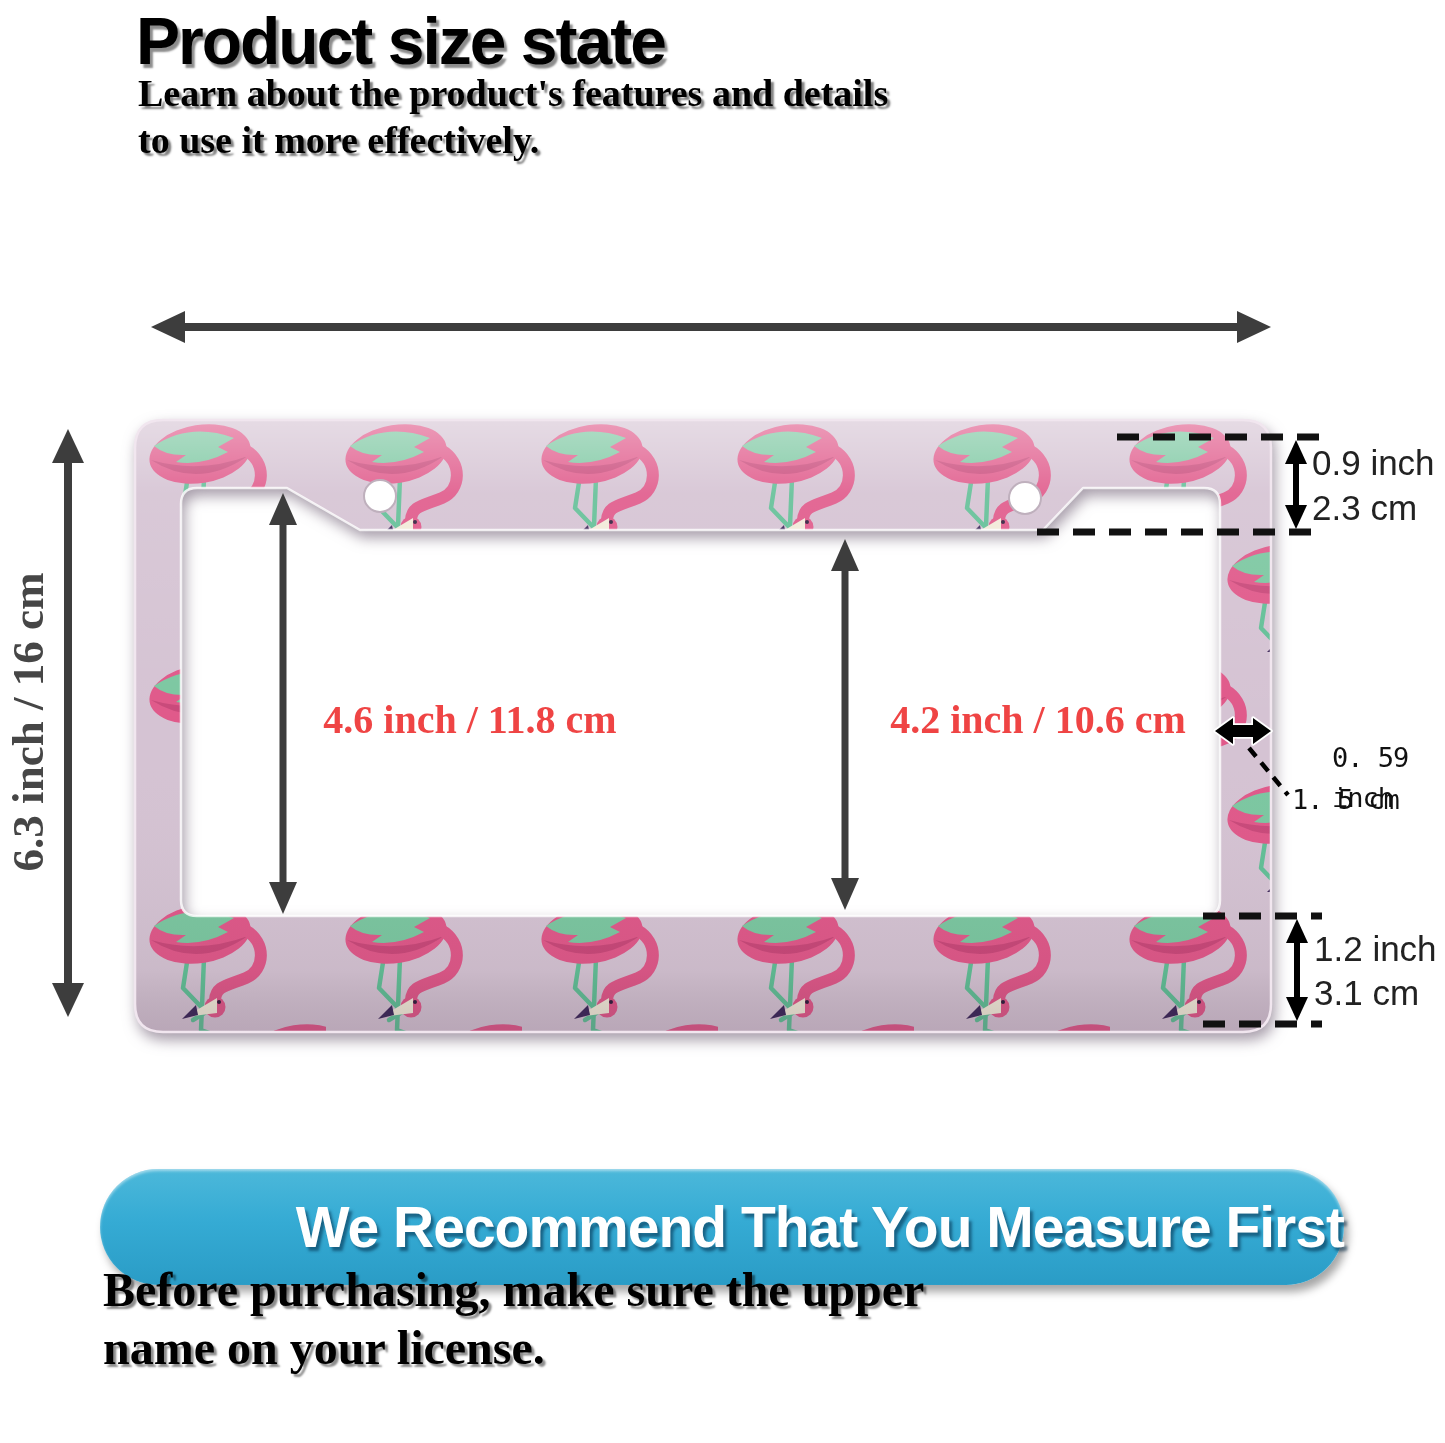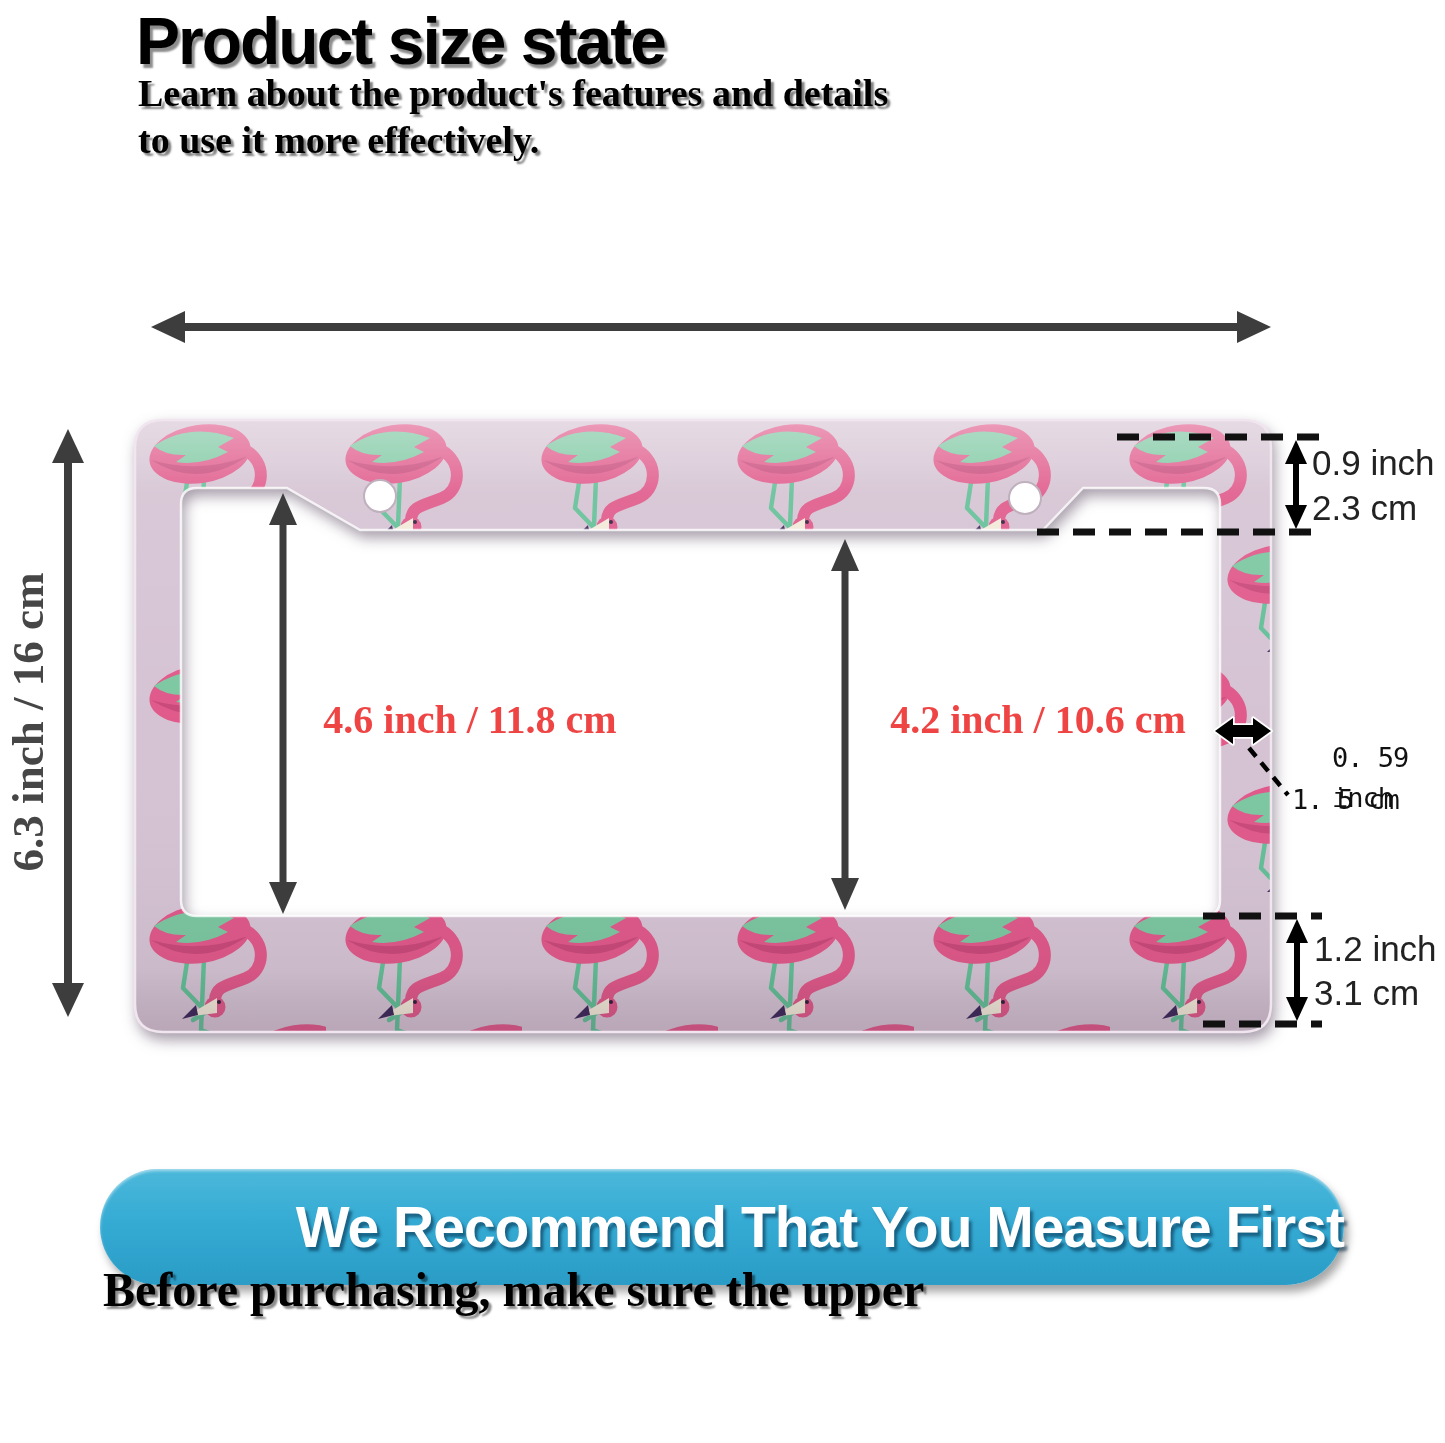--- a/index.html
+++ b/index.html
@@ -161,15 +161,16 @@
 
   <div class="abs sans-lab" style="left:1314px;top:928px;">1.2 inch</div>
   <div class="abs sans-lab" style="left:1314px;top:972px;">3.1 cm</div>
 
   <div class="abs banner">
     <span class="banner-text">We Recommend That You Measure First</span>
   </div>
 
   <div class="abs footer">
     <div>Before purchasing, make sure the upper</div>
+    <div>name on your license.</div>
   </div>
 
 </div>
 
 </body></html>

